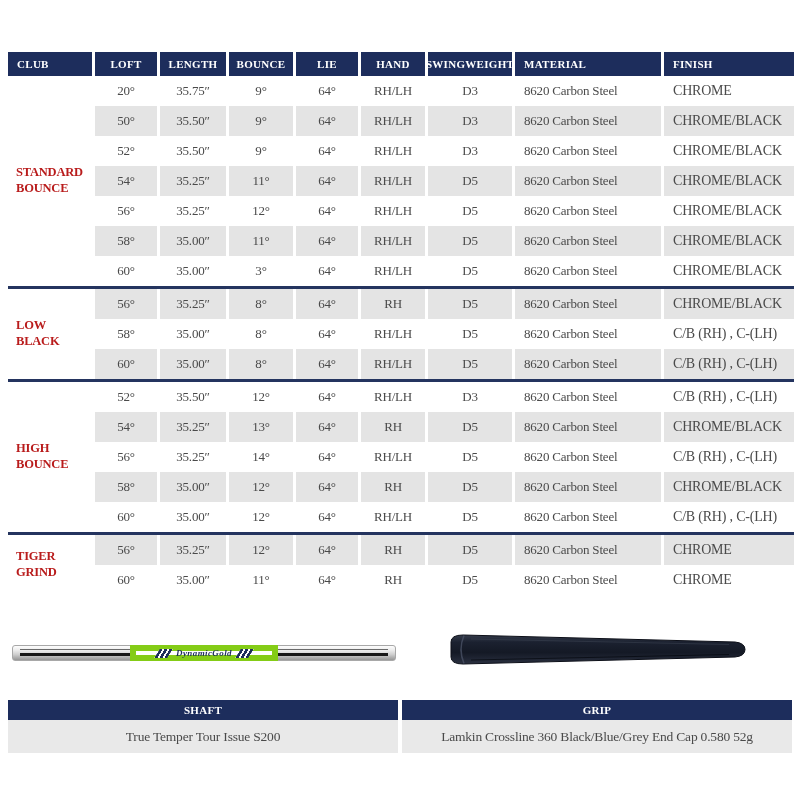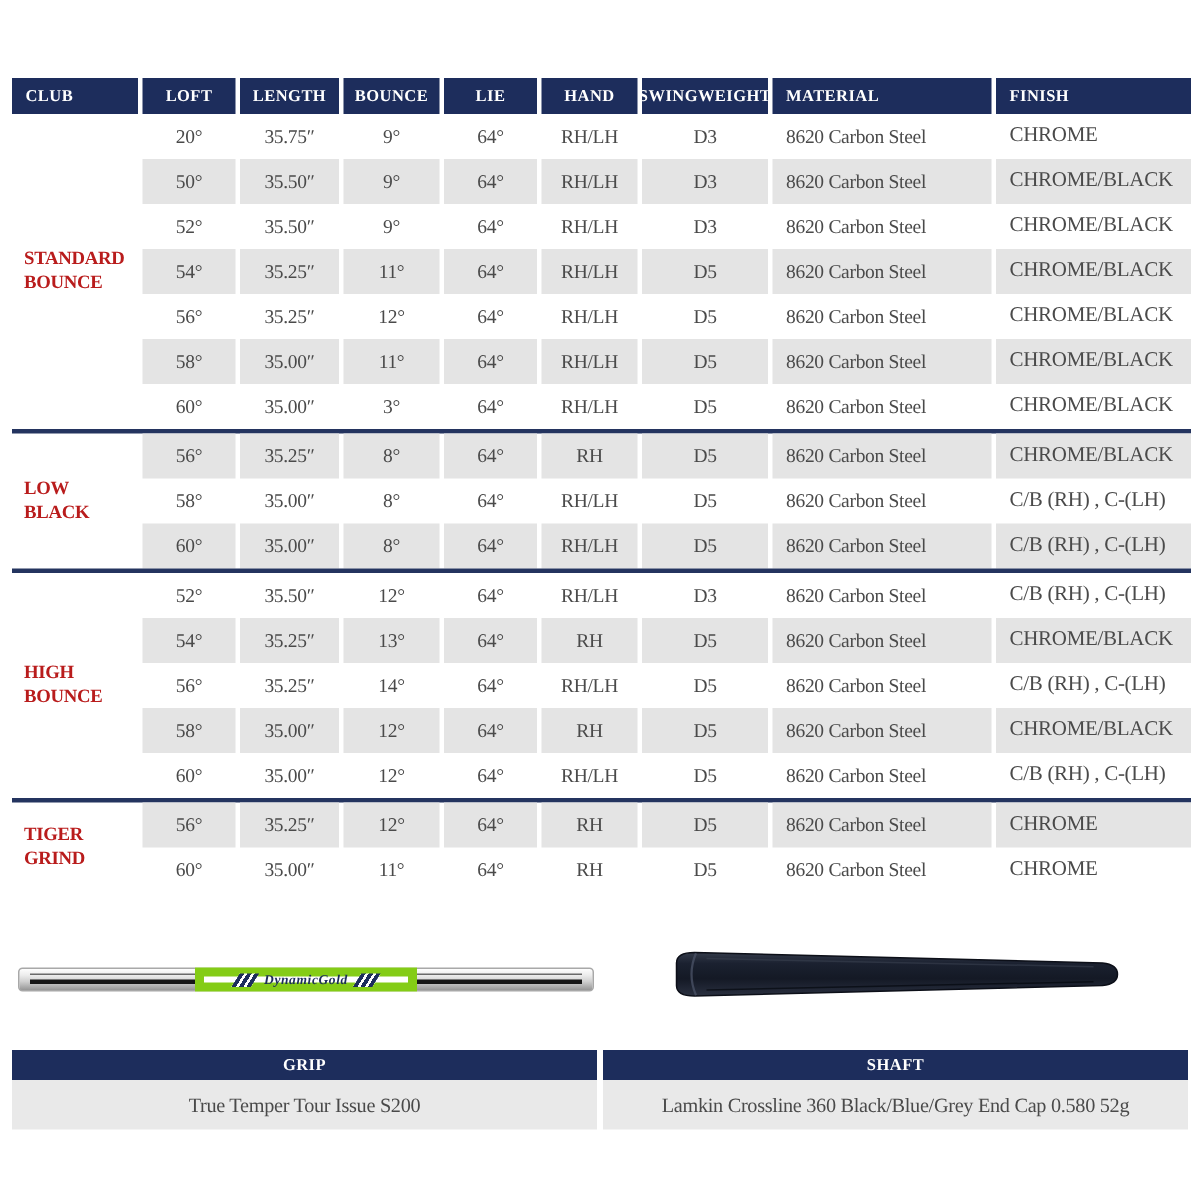--- a/index.html
+++ b/index.html
@@ -238,19 +238,19 @@
         </linearGradient>
       </defs>
       <path d="M 16 5 L 288 12 Q 298 13 298 19.5 Q 298 26 288 27 L 16 34 Q 4 34 4 27 L 4 12 Q 4 5 16 5 Z" fill="url(#gripGrad)" stroke="#0c0f18" stroke-width="1"></path>
       <path d="M 17 5.5 Q 11 19.5 17 33.5" fill="none" stroke="#485064" stroke-width="1.5" opacity="0.8"></path>
       <path d="M 24 9 L 282 14.5" stroke="#39404f" stroke-width="1" opacity="0.6"></path>
       <path d="M 24 30 L 282 24.5" stroke="#000409" stroke-width="1" opacity="0.6"></path>
     </svg>
   </div>
 
   <div class="bottom-grid">
+    <div class="bhead">SHAFT</div>
     <div class="bhead">GRIP</div>
-    <div class="bhead">SHAFT</div>
     <div class="bval">True Temper Tour Issue S200</div>
     <div class="bval">Lamkin Crossline 360 Black/Blue/Grey End Cap 0.580 52g</div>
   </div>
 
 </div>
 
 </body></html>

